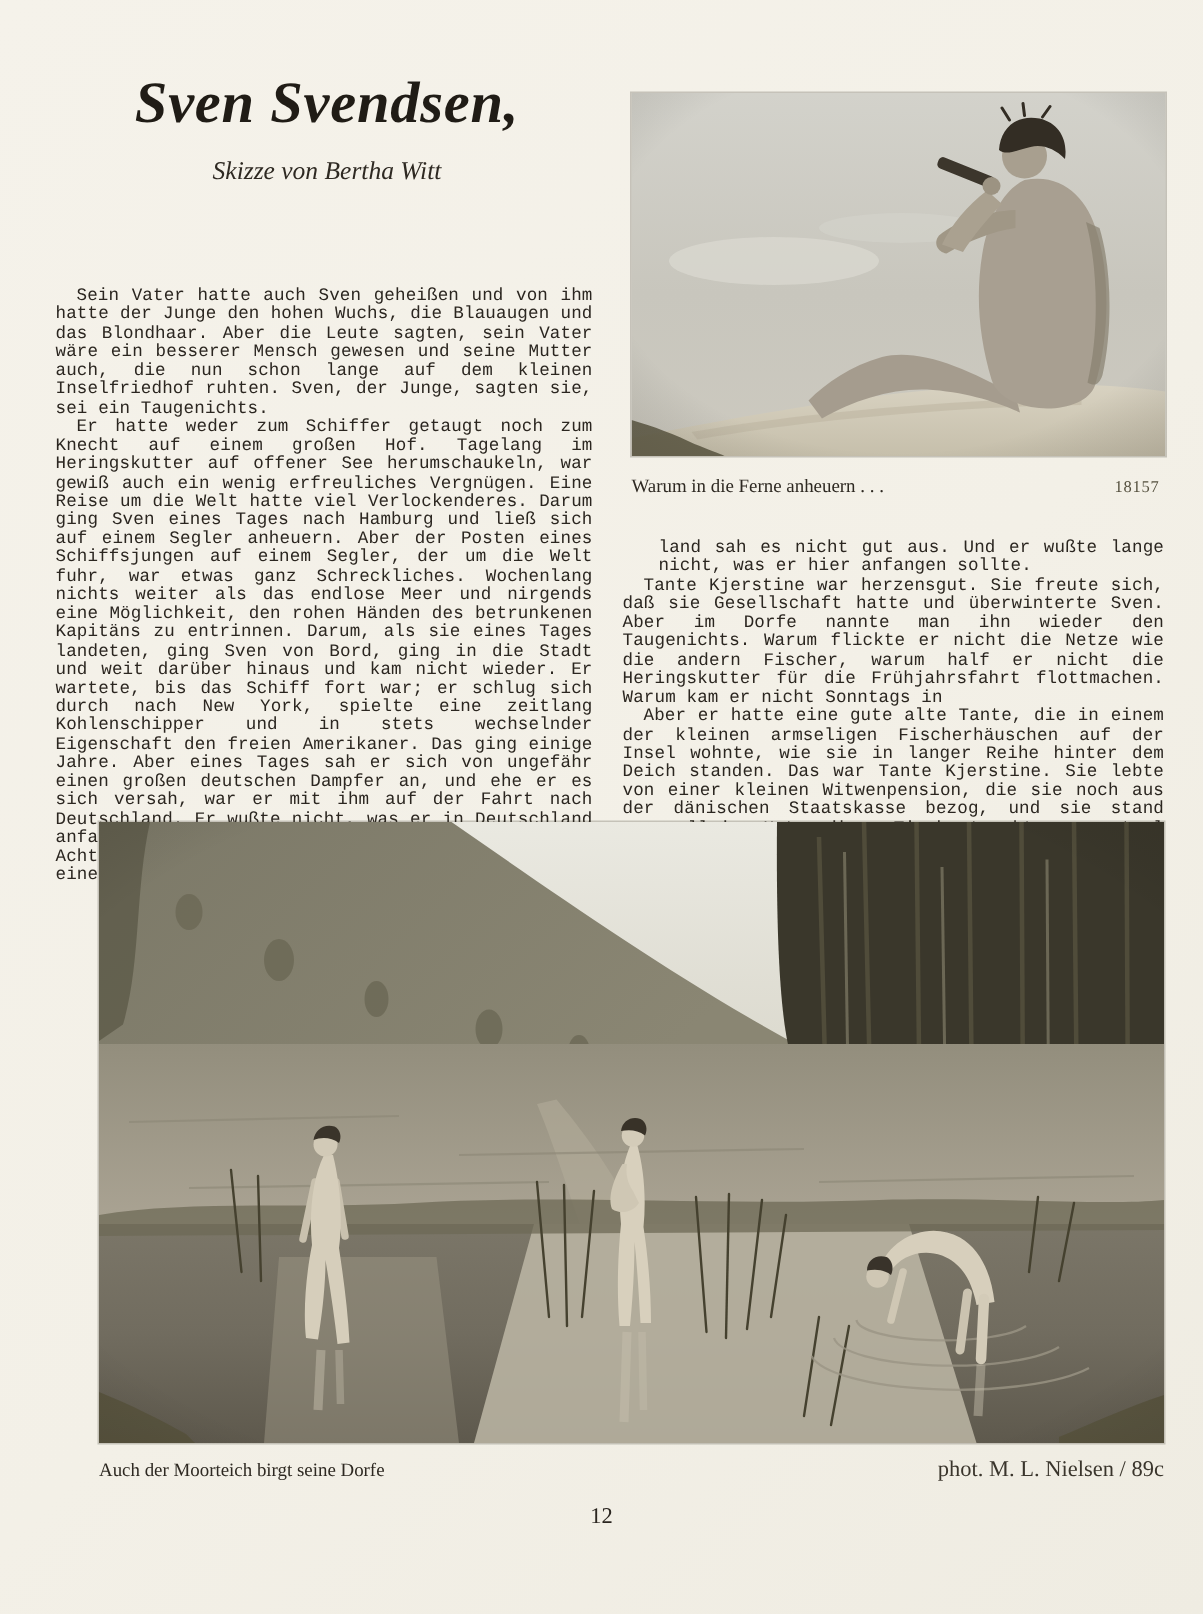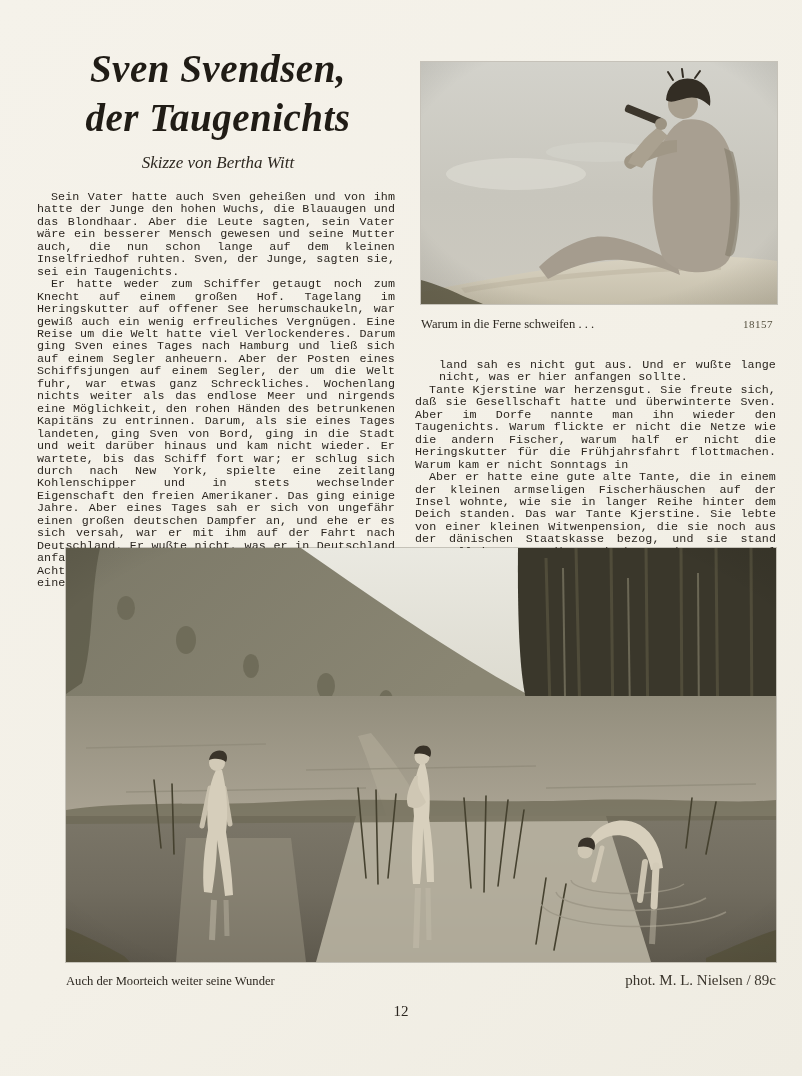--- a/index.html
+++ b/index.html
@@ -71,21 +71,20 @@
     text-align:center;font-size:15px;color:#2b2620;
   }
 </style>
 </head>
 <body>
 
 <div class="page">
 
   <div class="title-block">
     <div class="title-line">Sven Svendsen,</div>
-    <div class="title-line">der Taugenichts</div>
     <div class="subtitle">Skizze von Bertha Witt</div>
   </div>
 
   <div class="photo photo-top">
     <svg viewBox="0 0 356 242" preserveAspectRatio="none">
       <defs>
         <linearGradient id="sky1" x1="0" y1="0" x2="0" y2="1">
           <stop offset="0" stop-color="#d3d2cb"></stop>
           <stop offset="0.55" stop-color="#c8c6bd"></stop>
           <stop offset="1" stop-color="#ccc9bf"></stop>
@@ -115,21 +114,21 @@
         <path d="M245,38 C246,23 257,14 272,17 C285,20 291,31 289,44 C282,37 274,34 266,36 C257,38 250,42 245,38 Z" fill="#332d24"></path>
         <path d="M252,18 L247,10 M262,15 L261,7 M274,16 L279,9" stroke="#332d24" stroke-width="2" fill="none" stroke-linecap="round"></path>
         <rect x="203" y="49" width="40" height="8" rx="3" transform="rotate(22 223 53)" fill="#3c362c"></rect>
         <circle cx="240" cy="62" r="6" fill="#9c9382"></circle>
       </g>
       <rect x="0" y="0" width="356" height="242" fill="url(#vign1)"></rect>
     </svg>
   </div>
 
   <div class="caption-row caption-top-row">
-    <span>Warum in die Ferne schweifen . . .</span>
+    <span>Warum in die Ferne anheuern . . .</span>
     <span class="ref-number">18157</span>
   </div>
 
   <div class="column col-left">
     <p>Sein Vater hatte auch Sven geheißen und von ihm hatte der Junge den hohen Wuchs, die Blauaugen und das Blondhaar. Aber die Leute sagten, sein Vater wäre ein besserer Mensch gewesen und seine Mutter auch, die nun schon lange auf dem kleinen Inselfriedhof ruhten. Sven, der Junge, sagten sie, sei ein Taugenichts.</p>
     <p>Er hatte weder zum Schiffer getaugt noch zum Knecht auf einem großen Hof. Tagelang im Heringskutter auf offener See herumschaukeln, war gewiß auch ein wenig erfreuliches Vergnügen. Eine Reise um die Welt hatte viel Verlockenderes. Darum ging Sven eines Tages nach Hamburg und ließ sich auf einem Segler anheuern. Aber der Posten eines Schiffsjungen auf einem Segler, der um die Welt fuhr, war etwas ganz Schreckliches. Wochenlang nichts weiter als das endlose Meer und nirgends eine Möglichkeit, den rohen Händen des betrunkenen Kapitäns zu entrinnen. Darum, als sie eines Tages landeten, ging Sven von Bord, ging in die Stadt und weit darüber hinaus und kam nicht wieder. Er wartete, bis das Schiff fort war; er schlug sich durch nach New York, spielte eine zeitlang Kohlenschipper und in stets wechselnder Eigenschaft den freien Amerikaner. Das ging einige Jahre. Aber eines Tages sah er sich von ungefähr einen großen deutschen Dampfer an, und ehe er es sich versah, war er mit ihm auf der Fahrt nach Deutschland. Er wußte nicht, was er in Deutschland anfangen sollte, aber ein Heimwehgefühl trieb ihn. Acht Jahre war er fortgewesen und acht Jahre sind eine lange Zeit. Allein in Deutsch-</p>
   </div>
 
   <div class="column col-right">
     <p class="no-indent">land sah es nicht gut aus. Und er wußte lange nicht, was er hier anfangen sollte.</p>
@@ -248,19 +247,19 @@
         <line x1="536" y1="300" x2="528" y2="332" stroke="#cfc7b4" stroke-width="5" stroke-linecap="round"></line>
         <line x1="590" y1="318" x2="588" y2="358" stroke="#d3cbb8" stroke-width="7" stroke-linecap="round"></line>
         <line x1="579" y1="314" x2="574" y2="352" stroke="#cbc3b0" stroke-width="6" stroke-linecap="round"></line>
         <line x1="588" y1="362" x2="586" y2="396" stroke="#bfb8a6" stroke-width="6" opacity="0.5"></line>
       </g>
       <rect x="0" y="0" width="710" height="414" fill="url(#vign2)"></rect>
     </svg>
   </div>
 
   <div class="caption-row caption-bottom-row">
-    <span>Auch der Moorteich weiter seine Wunder</span>
+    <span>Auch der Moorteich birgt seine Dorfe</span>
     <span class="credit">phot. M. L. Nielsen / 89c</span>
   </div>
 
   <div class="page-number">12</div>
 
 </div>
 
 </body></html>

